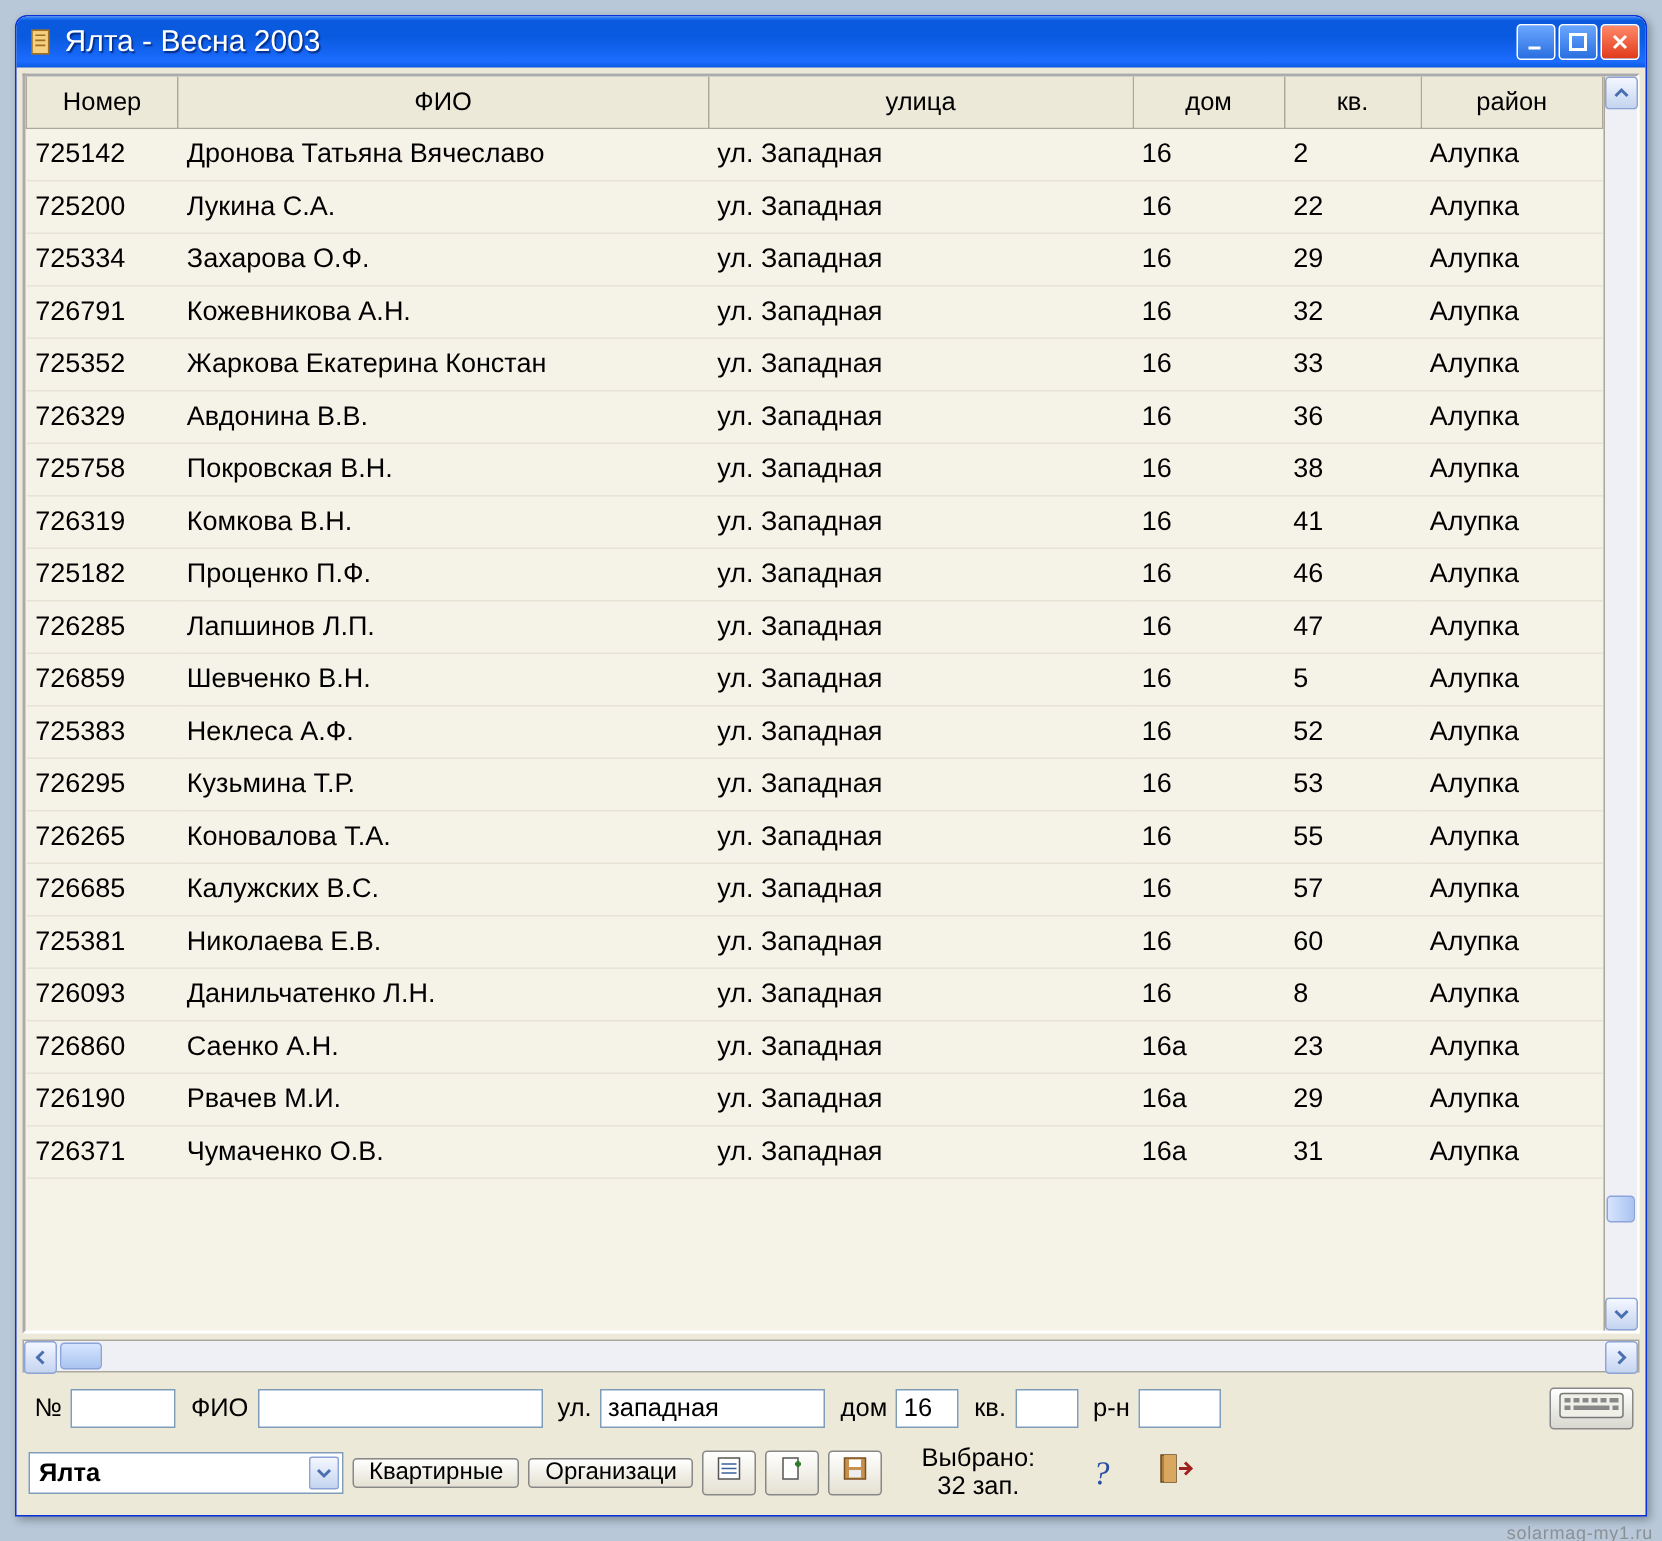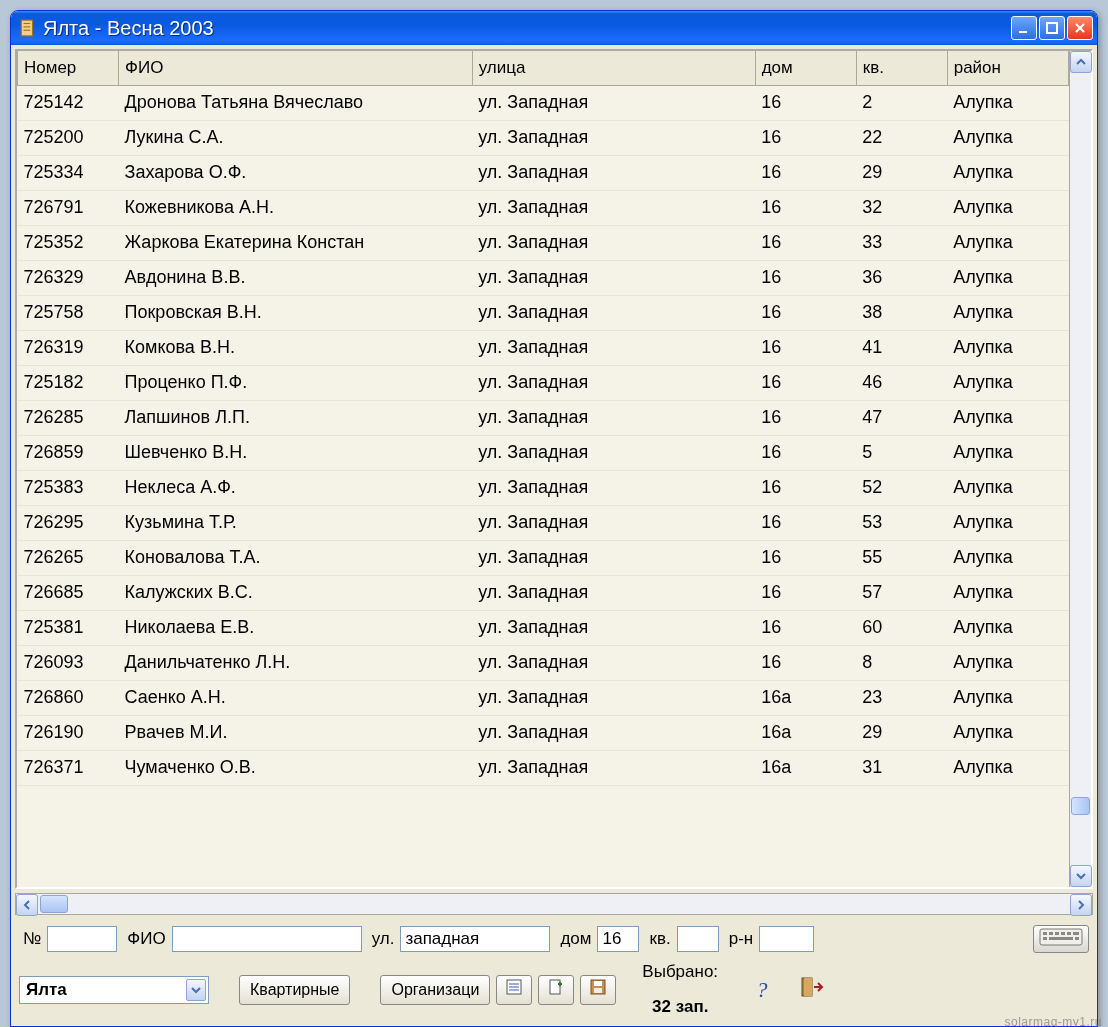--- a/index.html
+++ b/index.html
@@ -58,21 +58,21 @@
     height: 840px;
     position: relative;
     display: flex;
   }
   .table-inner { flex: 1; overflow: hidden; }
   table { width: 100%; border-collapse: collapse; table-layout: fixed; }
   thead th {
     background: #ece9d8;
     border: 1px solid #aca899;
     border-top: none;
-    text-align: left;
+    text-align: center;
     font-weight: normal;
     padding: 6px 6px;
     font-size: 17px;
     height: 34px;
     position: sticky;
     top: 0;
     margin-top: 16px;
   }
   tbody td {
     padding: 5px 6px;
@@ -170,55 +170,54 @@
     display: flex;
     align-items: center;
     gap: 6px;
     padding: 4px 8px 10px 8px;
     font-size: 17px;
   }
   .city-select {
     border: 1px solid #7f9db9;
     background: #fff;
     height: 28px;
-    width: 190px;
+    width: 210px;
     display: flex;
     align-items: center;
     justify-content: space-between;
     padding: 0 2px 0 6px;
     font-weight: bold;
   }
   .dd-arrow {
     width: 20px; height: 22px;
     background: linear-gradient(to bottom,#f4f7ff,#c4d4f0);
     border: 1px solid #8ca4d8;
     display:flex;align-items:center;justify-content:center;
     border-radius:2px;
     color:#4a6fb0;
   }
   .btn {
     border: 1px solid #888;
     background: linear-gradient(to bottom, #fff, #e4e1d2);
-    height: 30px;
+    height: 20px;
     padding: 0 10px;
     border-radius: 3px;
     font-size: 16px;
     display: inline-flex;
     align-items: center;
-    margin-left: 24px;
   }
   .iconbtn {
     width: 36px; height: 30px;
     border: 1px solid #888;
     background: linear-gradient(to bottom, #fff, #e4e1d2);
     border-radius: 3px;
     display: inline-flex; align-items: center; justify-content: center;
   }
   .selected-count { margin-left: 20px; text-align: center; line-height: 1.1; }
-  .selected-count .n { font-weight: bold; margin-top: 16px; }
+  .selected-count .n { font-weight: normal; }
   .help-btn {
     width: 36px; height: 30px;
     display: inline-flex; align-items: center; justify-content: center;
     font-size: 22px; color: #2a4fa0; font-family: Georgia, serif; font-style: italic;
     margin-left: 20px;
   }
   .exit-btn {
     width: 36px; height: 30px;
     display: inline-flex; align-items: center; justify-content: center;
     margin-left: 8px;

